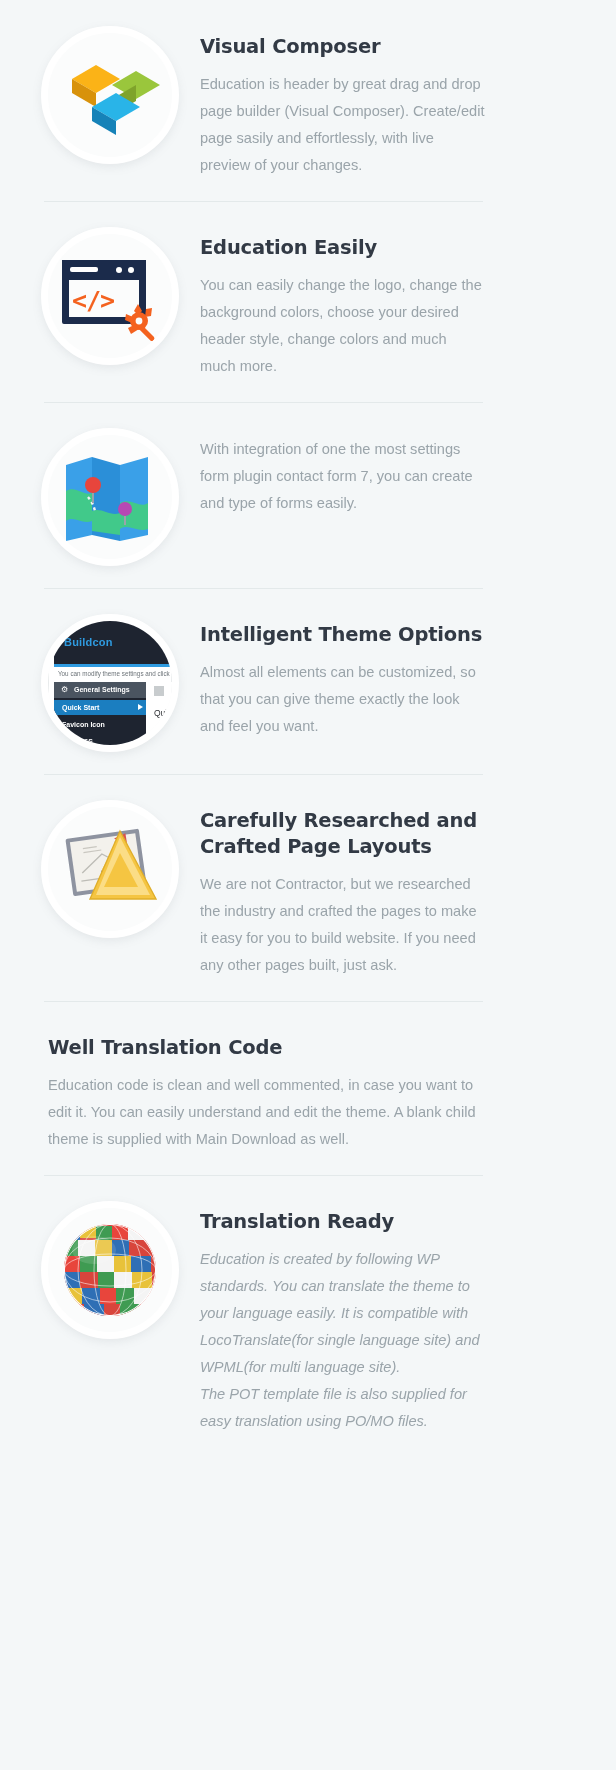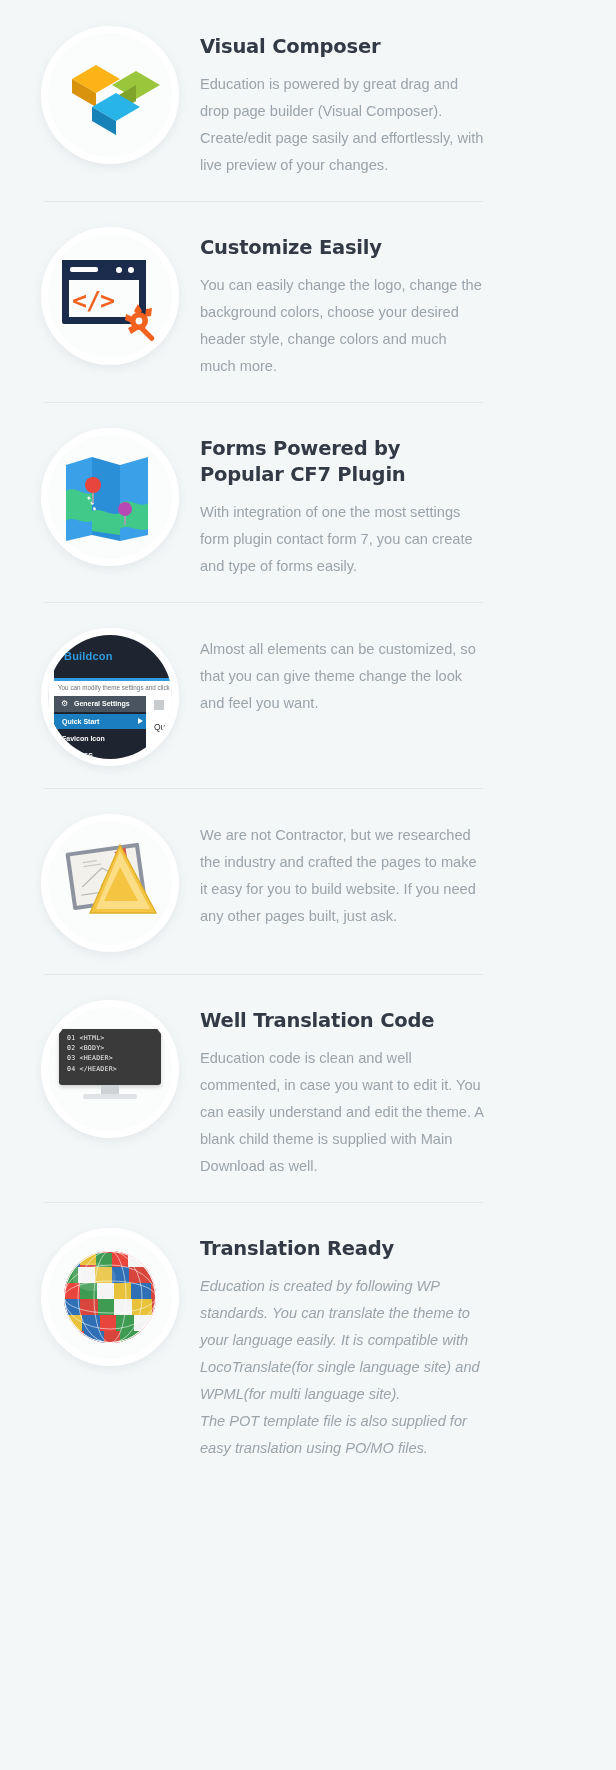--- a/index.html
+++ b/index.html
@@ -164,21 +164,21 @@
           <span class="top-g2"></span>
           <span class="right-g"></span>
           <span class="top-b"></span>
           <span class="top-b2"></span>
           <span class="left-b"></span>
         </div>
       </div>
     </div>
     <div class="text-col">
       <div class="feature-title">Visual Composer</div>
-      <div class="feature-desc">Education is powered by great drag and drop page builder (Visual Composer). Create/edit page sasily and effortlessly, with live preview of your changes.</div>
+      <div class="feature-desc">Education is header by great drag and drop page builder (Visual Composer). Create/edit page sasily and effortlessly, with live preview of your changes.</div>
     </div>
   </div>
 
   <div class="feature">
     <div class="icon-wrap">
       <div class="icon-circle">
         <div class="ce">
           <div class="win"></div>
           <div class="bar"></div>
           <div class="pill p1"></div>
@@ -191,21 +191,21 @@
             <path d="M8 14 L15 17 L14 23 L7 20 Z" fill="#f4621f"></path>
             <circle cx="21" cy="21" r="9" fill="#f4621f"></circle>
             <circle cx="21" cy="21" r="3.4" fill="#fbfcfc"></circle>
             <path d="M25 26 L36 37 a2.6 2.6 0 0 1-3.6 3.6 L21.4 29.4 Z" fill="#f4621f"></path>
             <path d="M10 28 L18 24 L21 29 L13 34 Z" fill="#f4621f"></path>
           </svg>
         </div>
       </div>
     </div>
     <div class="text-col">
-      <div class="feature-title">Customize Easily</div>
+      <div class="feature-title">Education Easily</div>
       <div class="feature-desc">You can easily change the logo, change the background colors, choose your desired header style, change colors and much much more.</div>
     </div>
   </div>
 
   <div class="feature">
     <div class="icon-wrap">
       <div class="icon-circle">
         <svg class="map" viewBox="0 0 96 92">
           <polygon points="4,14 30,6 30,84 4,90" fill="#3aa0e8"></polygon>
           <polygon points="30,6 58,14 58,90 30,84" fill="#2b8fd8"></polygon>
@@ -215,21 +215,20 @@
           <path d="M30,60 C40,56 48,66 58,62 L58,84 L30,80 Z" fill="#41c98a"></path>
           <path d="M26,46 C26,46 33,54 33,62" stroke="#f0f3f4" stroke-width="2.4" fill="none" stroke-dasharray="3 3"></path>
           <circle cx="31" cy="34" r="8" fill="#e8453c"></circle>
           <path d="M31 42 L31 52" stroke="#9aa4aa" stroke-width="2"></path>
           <circle cx="63" cy="58" r="7" fill="#b748b4"></circle>
           <path d="M63 65 L63 74" stroke="#9aa4aa" stroke-width="2"></path>
         </svg>
       </div>
     </div>
     <div class="text-col">
-      <div class="feature-title">Forms Powered by Popular CF7 Plugin</div>
       <div class="feature-desc">With integration of one the most settings form plugin contact form 7, you can create and type of forms easily.</div>
     </div>
   </div>
 
   <div class="feature">
     <div class="icon-wrap">
       <div class="icon-circle">
         <div class="topt">
           <div class="hdr"></div>
           <div class="brand">Buildcon</div>
@@ -251,21 +250,22 @@
             <span class="row-lbl" style="left:14px; top:3px;">ng CSS</span>
           </div>
           <div class="pane">
             <div class="pane-ic"></div>
             <div class="pane-t">Quick </div>
           </div>
         </div>
       </div>
     </div>
     <div class="text-col">
-      <div class="feature-desc">Almost all elements can be customized, so that you can give theme change the look and feel you want.</div>
+      <div class="feature-title">Intelligent Theme Options</div>
+      <div class="feature-desc">Almost all elements can be customized, so that you can give theme exactly the look and feel you want.</div>
     </div>
   </div>
 
   <div class="feature">
     <div class="icon-wrap">
       <div class="icon-circle">
         <svg class="draft" viewBox="0 0 100 92">
           <g transform="rotate(-8 50 46)">
             <rect x="10" y="10" width="74" height="58" rx="2" fill="#8e93a0"></rect>
             <rect x="14" y="14" width="66" height="50" fill="#f3f1ec"></rect>
@@ -283,40 +283,26 @@
           <g>
             <polygon points="60,8 96,76 30,76" fill="#f5c542"></polygon>
             <polygon points="60,14 90,72 36,72" fill="#fbdd86"></polygon>
             <polygon points="60,30 78,64 44,64" fill="#f5c542"></polygon>
             <polygon points="60,8 96,76 30,76" fill="none" stroke="#dfae2a" stroke-width="1.4"></polygon>
           </g>
         </svg>
       </div>
     </div>
     <div class="text-col">
+      <div class="feature-title">Carefully Researched and Crafted Page Layouts</div>
       <div class="feature-desc">We are not Contractor, but we researched the industry and crafted the pages to make it easy for you to build website. If you need any other pages built, just ask.</div>
     </div>
   </div>
 
   <div class="feature">
-    <div class="icon-wrap">
-      <div class="icon-circle">
-        <div class="mon">
-          <div class="screen"></div>
-          <div class="codeblk">
-            <div>01 &lt;HTML&gt;</div>
-            <div>02 &lt;BODY&gt;</div>
-            <div>03 &lt;HEADER&gt;</div>
-            <div>04 &lt;/HEADER&gt;</div>
-          </div>
-          <div class="neck"></div>
-          <div class="base"></div>
-        </div>
-      </div>
-    </div>
     <div class="text-col">
       <div class="feature-title">Well Translation Code</div>
       <div class="feature-desc">Education code is clean and well commented, in case you want to edit it. You can easily understand and edit the theme. A blank child theme is supplied with Main Download as well.</div>
     </div>
   </div>
 
   <div class="feature">
     <div class="icon-wrap">
       <div class="icon-circle">
         <svg class="globe" viewBox="0 0 96 96">

